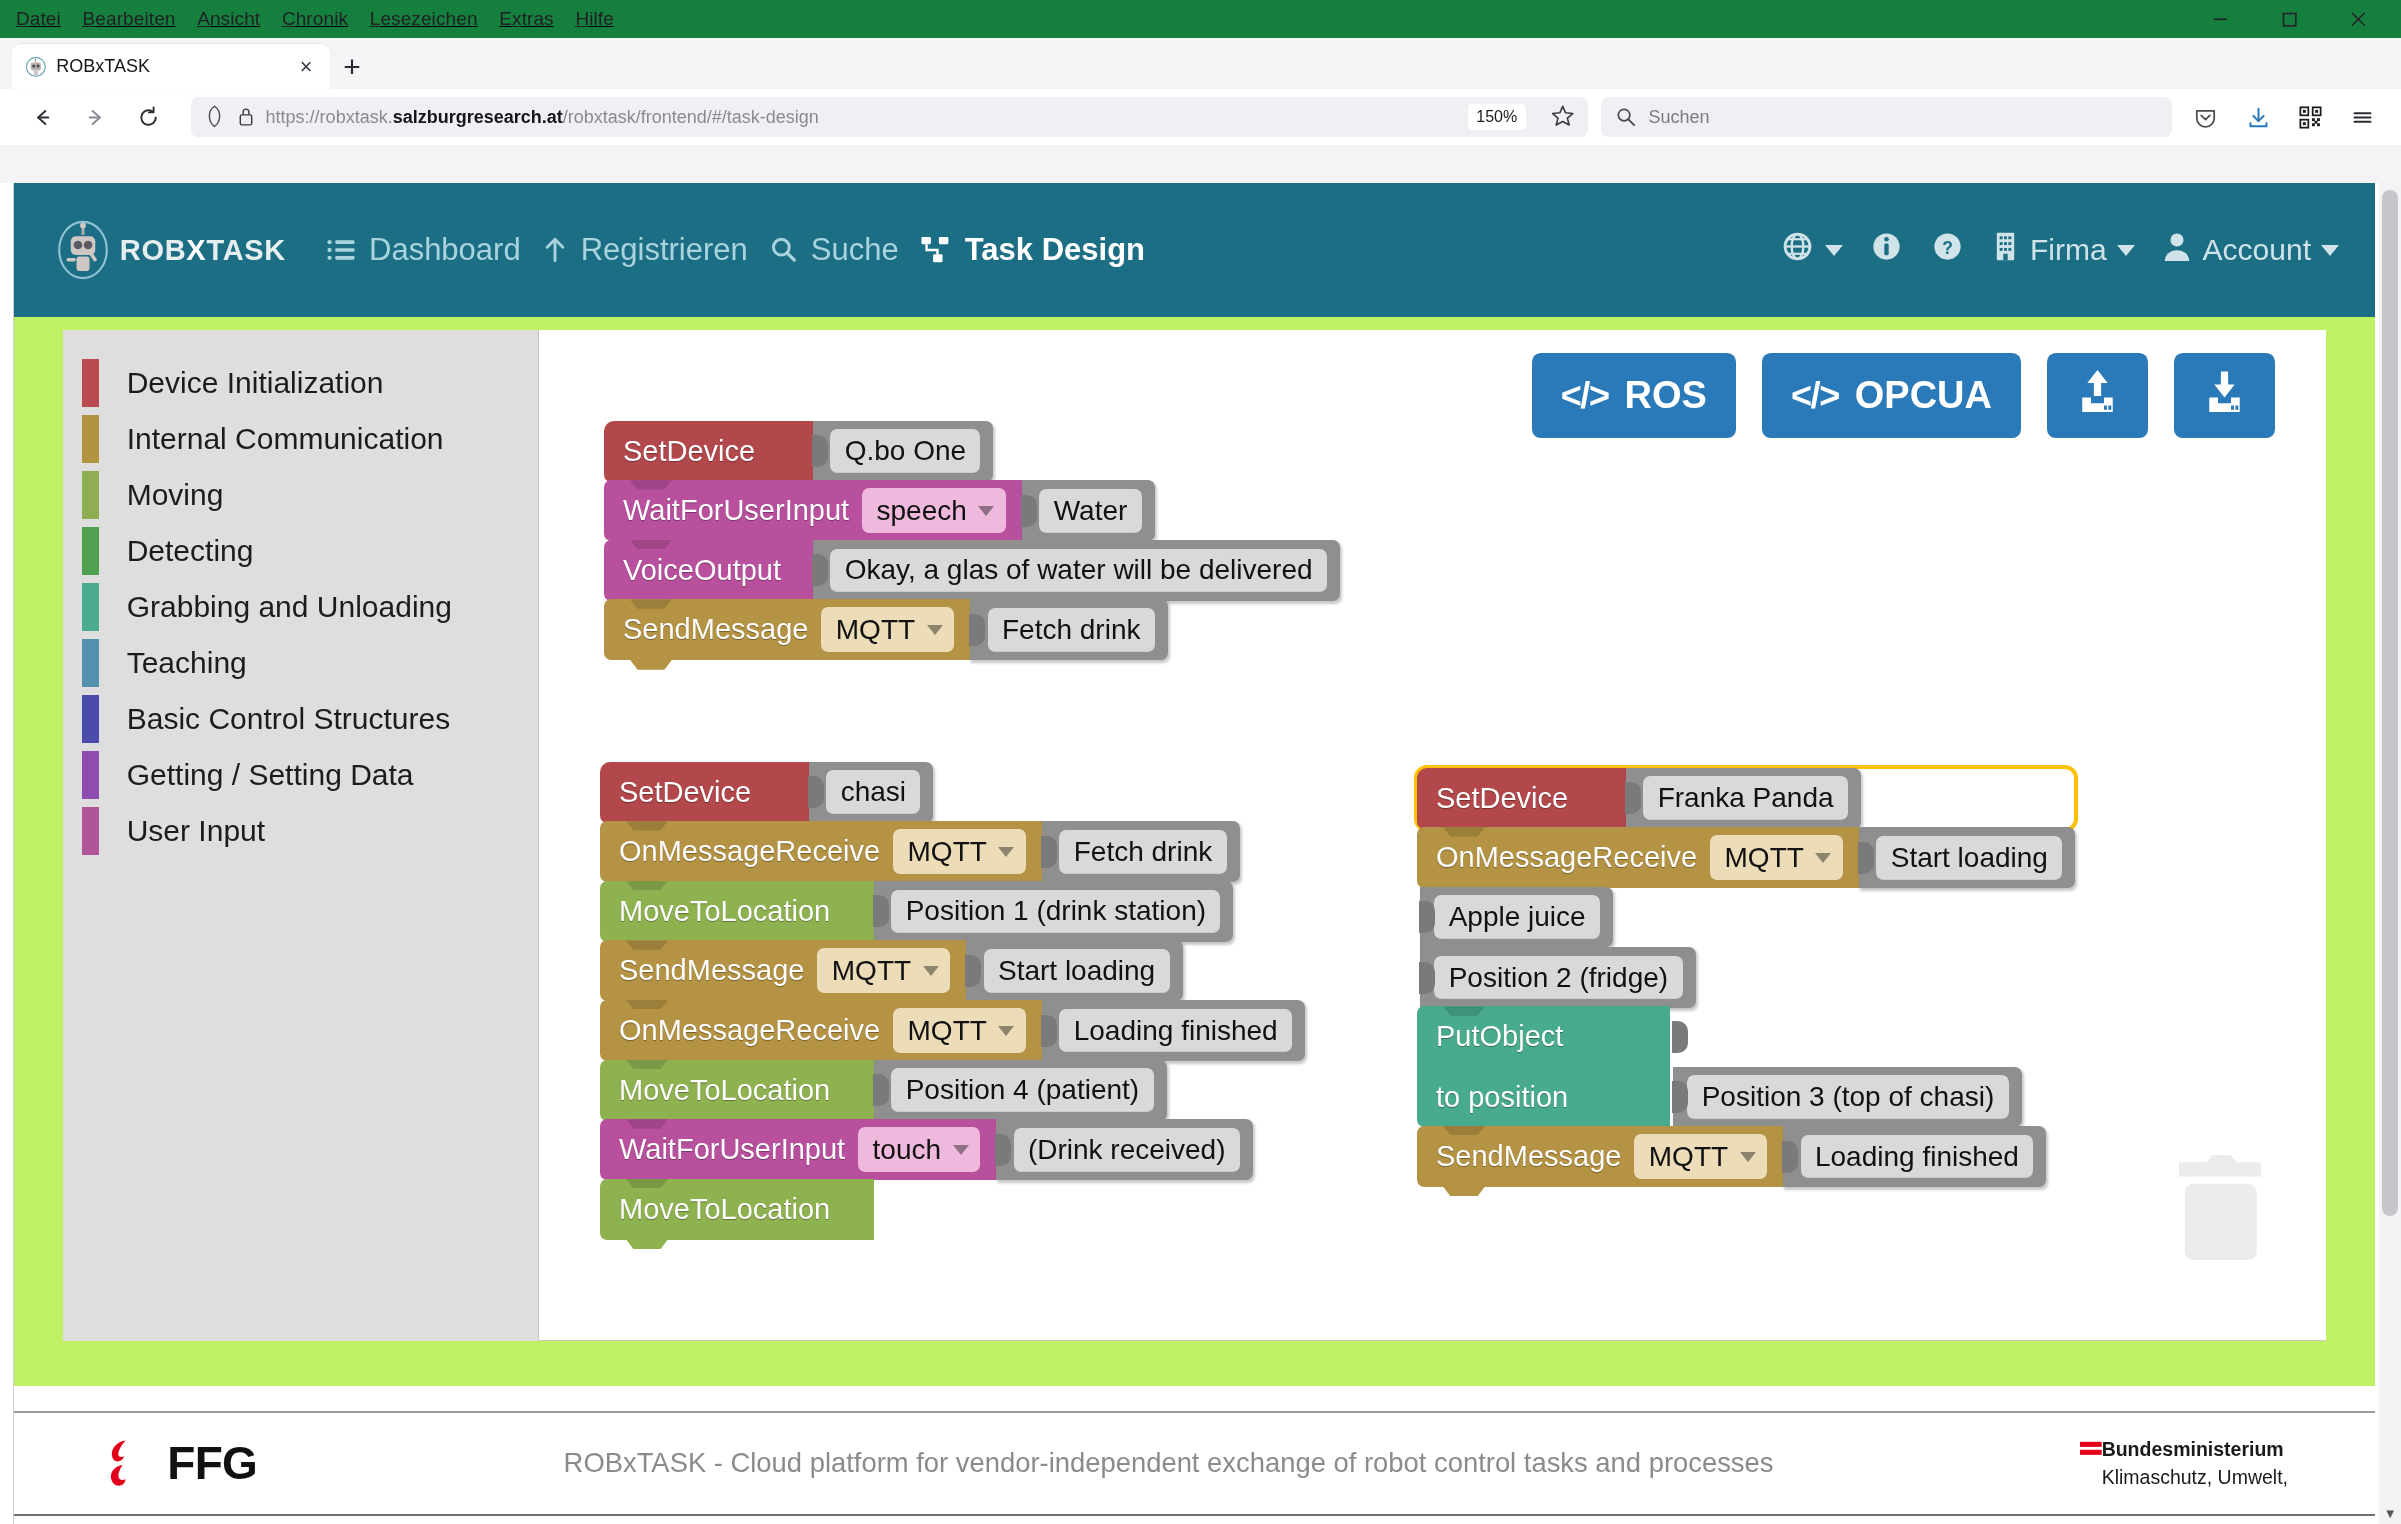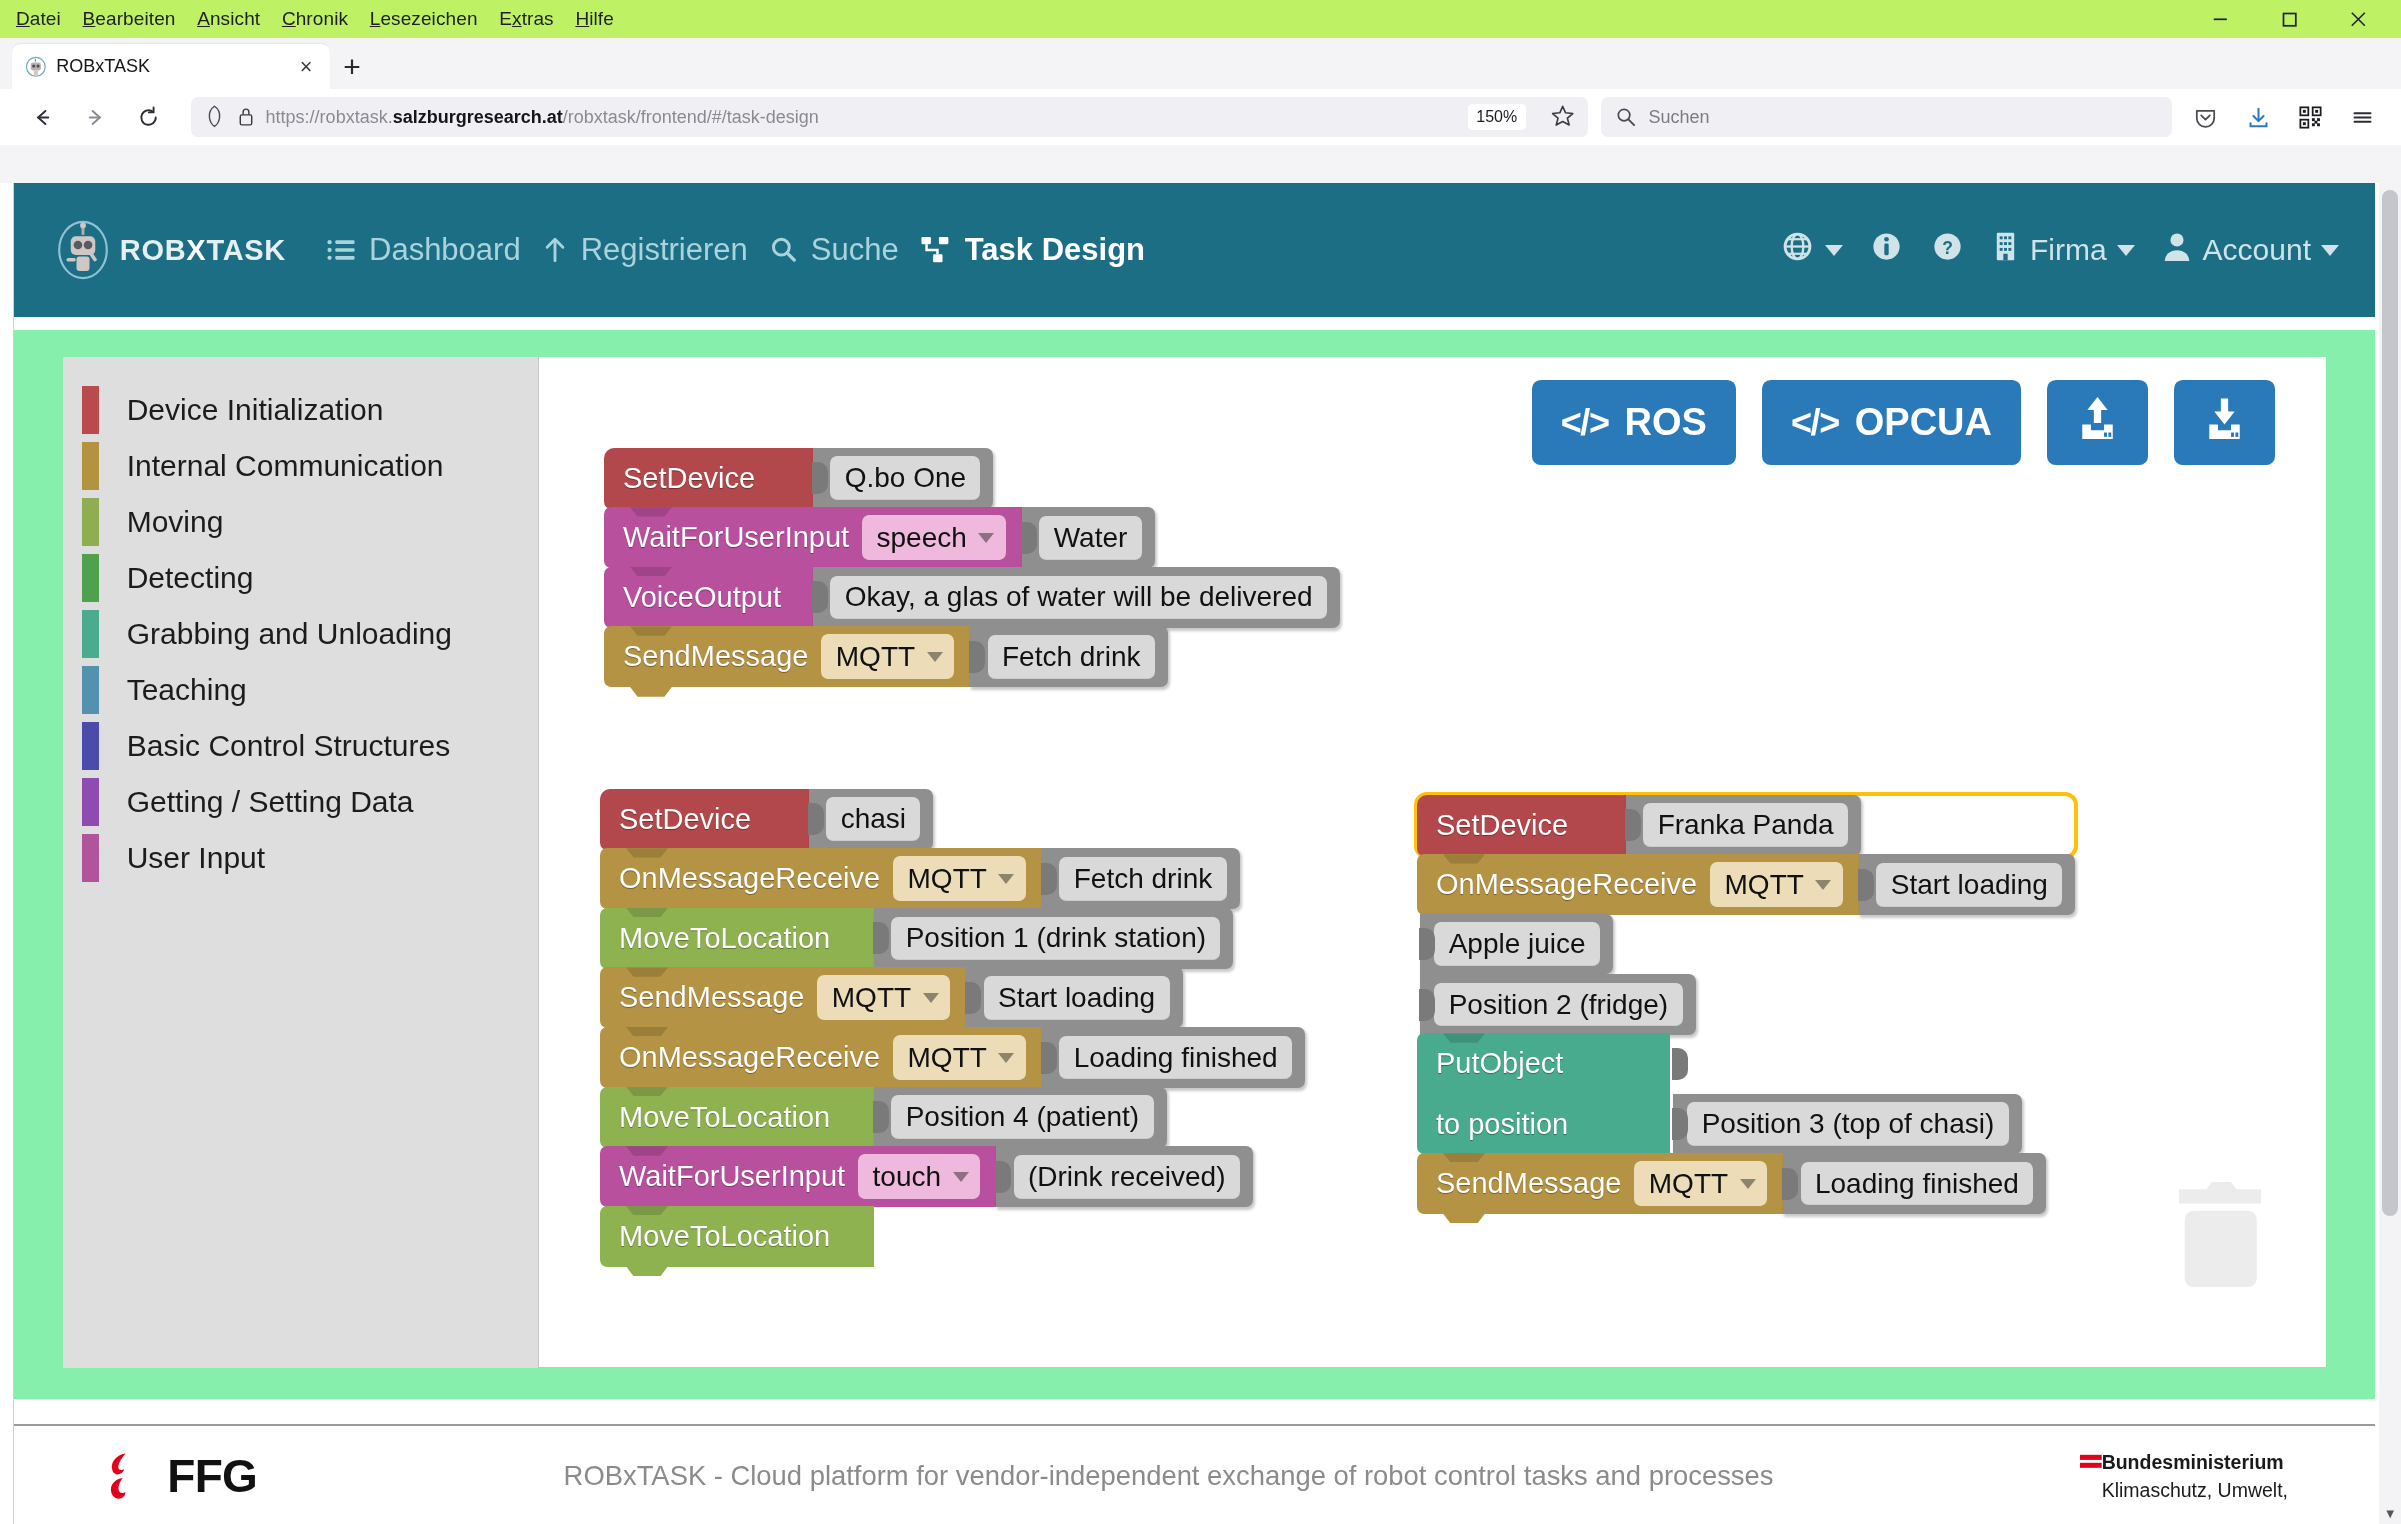--- a/index.html
+++ b/index.html
@@ -7,23 +7,24 @@
     width: 2401px; height: 1525px;
     font-family: "Liberation Sans", sans-serif;
     background: #ffffff;
     overflow: hidden;
   }
 
   
   #window { width: 2401px; height: 1525px; position: relative; background:#f4f4f7; }
 
   .menubar {
-    height: 38px; background: #bef264;
+    height: 38px; background: #15803d;
     display:flex; align-items:center; padding-left: 16px; gap: 21.7px;
     position: relative;
+    text-decoration: underline;
   }
   .menubar .mi {
     font-size: 19px; color:#1f1f24; letter-spacing:0.1px;
   }
   .menubar .mi u { text-decoration: underline; text-underline-offset: 1.4px; }
 
   .wincontrols {
     position:absolute; right: 8.7px; top: 0; height: 38px;
     display:flex; align-items:center; gap: 0px;
   }
@@ -93,21 +94,21 @@
   .navlink { display:flex; align-items:center; gap: 13px; color:#a9d3dd; font-size: 31px; }
   .navlink.active { color:#ffffff; font-weight: 600; }
   .navlink .nicon { display:flex; align-items:center; justify-content:center; }
 
   .navright { position:absolute; right: 36px; display:flex; align-items:center; gap: 26px; }
   .navright .nr { display:flex; align-items:center; gap: 10px; color:#cfe3e9; font-size: 30px; }
   .caret { width: 0; height: 0; border-left: 9.4px solid transparent; border-right: 9.4px solid transparent;
            border-top: 11.6px solid #cfe3e9; }
 
   
-  .content { display:flex; height: 1069px; background:#86efac; padding: 27px 49px 0 49px; margin-top: 13px; }
+  .content { display:flex; height: 1069px; background:#bef264; padding: 13px 49px 0 49px; }
   .sidebar {
     width: 475px; background:#dedede; padding: 24.6px 0 0 0; flex: 0 0 auto;
     height: 1011px;
   }
   .catrow { display:flex; align-items:center; height: 56px; padding-left: 19px; gap: 27.4px; }
   .swatch { width: 17.3px; height: 48px; flex:0 0 auto; }
   .catlabel { font-size: 30px; color:#1c1c1c; white-space: nowrap; }
 
   .canvas { flex: 1 1 auto; position: relative; background:#ffffff;
             border-left: 1.4px solid #c6c6c6; border-bottom: 1.4px solid #c6c6c6;

